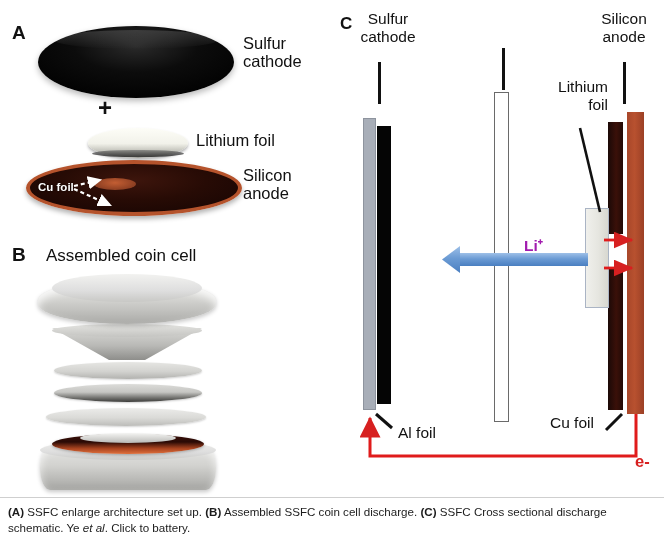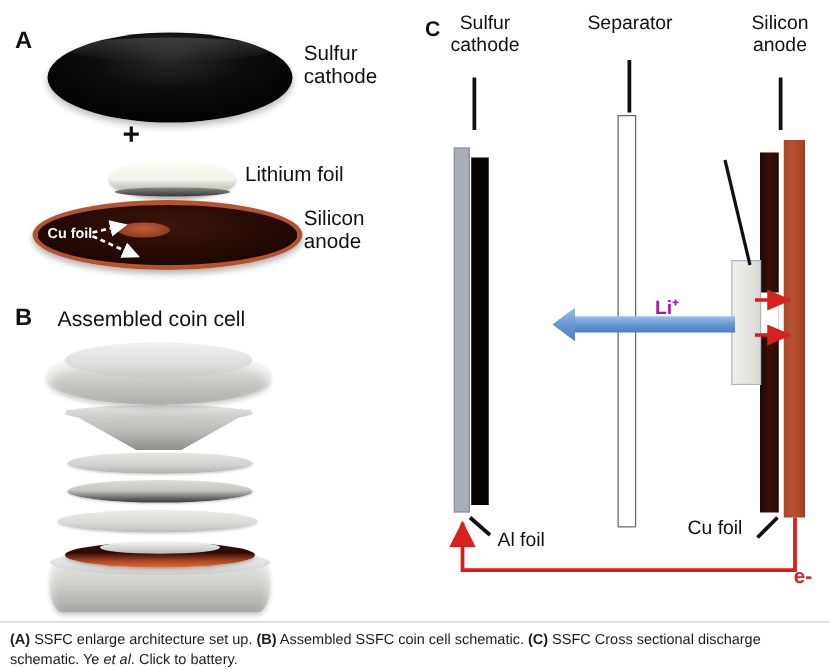--- a/index.html
+++ b/index.html
@@ -285,23 +285,24 @@
     <div class="cc" id="cc-spring-top"></div>
     <div class="cc" id="cc-topcap"></div>
     <div class="cc" id="cc-topcap-dome"></div>
   </div>
 
   <div id="panelC">
     <div class="panel-letter" style="left:8px; top:14px; font-size:17px;">C</div>
 
     <div class="lbl-c lbl-sulfur-c">Sulfur
 cathode</div>
-    <div class="lbl-c lbl-separator-c">Separator</div>
     <div class="lbl-c lbl-silicon-c">Silicon
 anode</div>
+    <div class="lbl-c lbl-lithium-c">Lithium
+foil</div>
 
     <div class="tick" id="tick-sulfur"></div>
     <div class="tick" id="tick-separator"></div>
     <div class="tick" id="tick-silicon"></div>
 
     <div class="bar" id="al-foil-bar"></div>
     <div class="bar" id="sulfur-bar"></div>
     <div class="bar" id="separator-bar"></div>
     <div class="bar" id="cu-foil-bar"></div>
     <div class="bar" id="silicon-bar"></div>
@@ -340,13 +341,13 @@
       <path d="M304,414 L304,456 L38,456 L38,418" stroke="#e01b1b" stroke-width="3" fill="none" marker-end="url(#redArrowUp)"></path>
     </svg>
 
     <div id="li-ion-label">Li⁺</div>
     <div class="lbl-al-foil">Al foil</div>
     <div class="lbl-cu-foil">Cu foil</div>
     <div id="e-minus-label">e-</div>
   </div>
 </div>
 
-<div id="caption"><b>(A)</b><span> SSFC enlarge architecture set up. </span><b>(B)</b><span> Assembled SSFC coin cell schematic. </span><b>(C)</b><span> SSFC Cross sectional discharge schematic. Ye </span><i>et al</i><span>. Click to battery.</span></div>
+<div id="caption"><b>(A)</b><span> SSFC enlarge architecture set up. </span><b>(B)</b><span> Assembled SSFC coin cell discharge. </span><b>(C)</b><span> SSFC Cross sectional discharge schematic. Ye </span><i>et al</i><span>. Click to battery.</span></div>
 
 </body></html>

